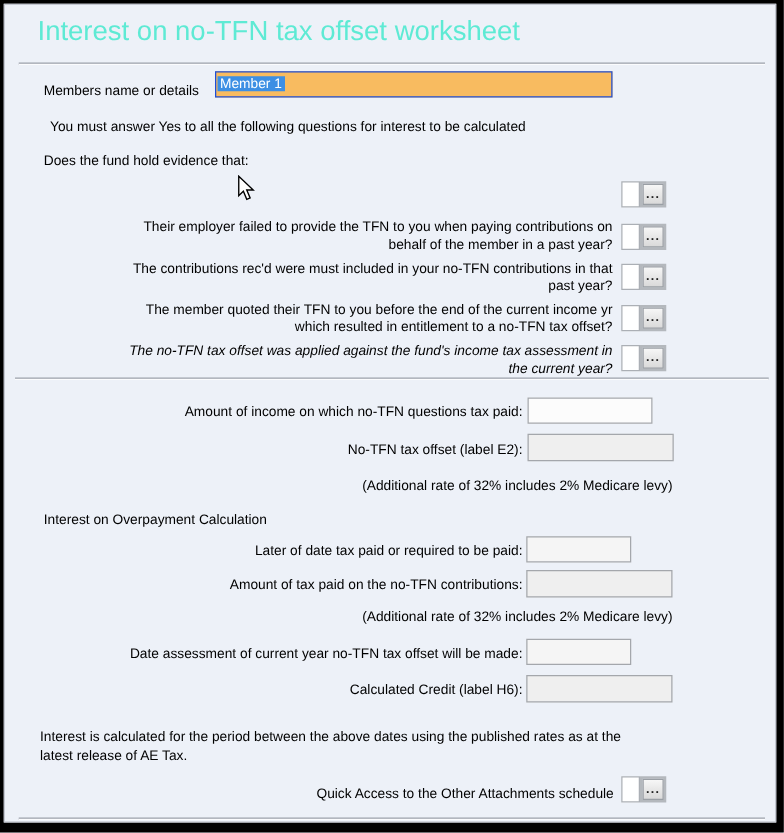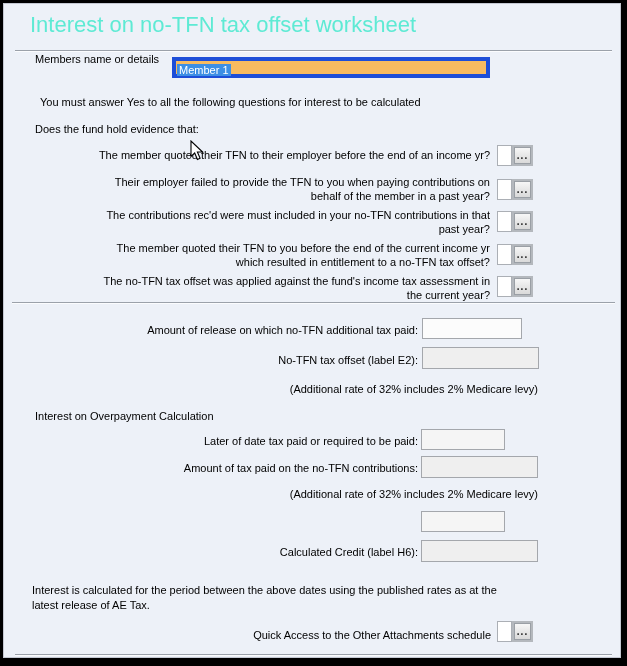--- a/index.html
+++ b/index.html
@@ -24,21 +24,21 @@
   .lbl{font-size:11px; color:#000; white-space:pre-line; line-height:14px;}
   .rlbl{text-align:right;}
   .tinput{
     border:1px solid #A4A7AC; background:#FCFCFC; font-size:11px;
     line-height:19px; color:#000; box-sizing:border-box; padding:0 2px;
   }
   .gray{background:#EFEFEF;}
   .lightgray{background:#F5F5F5;}
   .member-input{
     left:172px; top:57px; width:318px; height:21px;
-    background:#F8BB60; border:4px solid #1d4ed8;
+    background:#F8BB60; border:1px solid #1d4ed8;
     box-sizing:border-box; font-size:11px; line-height:19px; padding:0 1px;
   }
   .sel{background:#3D8FE4; color:#fff; padding:0 2px;}
   .ansbox{
     width:15px; height:21px; background:#FFFFFF; border:1px solid #ABAFB5;
     box-sizing:border-box;
   }
   .dots{
     width:21px; height:21px; box-sizing:border-box;
     border:2px solid #B4B8BD; outline:1px solid #9A9FA5; outline-offset:-3px;
@@ -50,70 +50,70 @@
 </style>
 </head>
 <body>
 
 <div class="canvas">
   <div class="inner"></div>
 
   <div class="abs title">Interest on no-TFN tax offset worksheet</div>
   <div class="abs hr" style="left:15px; top:50px; width:597px;"></div>
 
-  <div class="abs lbl" style="left:35px; top:52px;">Members name or details</div>
+  <div class="abs lbl" style="left:35px; top:66px;">Members name or details</div>
   <div class="abs member-input"><span class="sel">Member 1</span></div>
 
   <div class="abs lbl" style="left:40px; top:95px;">You must answer Yes to all the following questions for interest to be calculated</div>
   <div class="abs lbl" style="left:35px; top:122px;">Does the fund hold evidence that:</div>
 
-  <div class="abs lbl rlbl" style="right:137px; top:148px; width:430px;">The member quoted their TFN to their employer before the end of an income yr?</div>
   <div class="abs ansbox" style="left:497px; top:145px;"></div>
   <button class="abs dots" style="left:512px; top:145px;">...</button>
 
   <div class="abs lbl rlbl" style="right:137px; top:175px; width:430px;">Their employer failed to provide the TFN to you when paying contributions on
 behalf of the member in a past year?</div>
   <div class="abs ansbox" style="left:497px; top:179px;"></div>
   <button class="abs dots" style="left:512px; top:179px;">...</button>
 
   <div class="abs lbl rlbl" style="right:137px; top:208px; width:430px;">The contributions rec'd were must included in your no-TFN contributions in that
 past year?</div>
   <div class="abs ansbox" style="left:497px; top:211px;"></div>
   <button class="abs dots" style="left:512px; top:211px;">...</button>
 
   <div class="abs lbl rlbl" style="right:137px; top:241px; width:430px;">The member quoted their TFN to you before the end of the current income yr
 which resulted in entitlement to a no-TFN tax offset?</div>
   <div class="abs ansbox" style="left:497px; top:244px;"></div>
   <button class="abs dots" style="left:512px; top:244px;">...</button>
 
-  <div class="abs lbl rlbl" style="right:137px; top:274px; width:430px;">The no-TFN tax offset was applied against the fund's income tax assessment in
+  <div class="abs lbl rlbl" style="right:137px; top:274px; width:430px;font-style:italic;">The no-TFN tax offset was applied against the fund's income tax assessment in
 the current year?</div>
   <div class="abs ansbox" style="left:497px; top:276px;"></div>
   <button class="abs dots" style="left:512px; top:276px;">...</button>
 
   <div class="abs hr" style="left:12px; top:302px; width:603px;"></div>
 
-  <div class="abs lbl rlbl" style="right:209px; top:323px; width:400px;">Amount of release on which no-TFN additional tax paid:</div>
+  <div class="abs lbl rlbl" style="right:209px; top:323px; width:400px;">Amount of income on which no-TFN questions tax paid:</div>
   <div class="abs tinput" style="left:422px; top:318px; width:100px; height:21px;"></div>
 
   <div class="abs lbl rlbl" style="right:209px; top:353px; width:400px;">No-TFN tax offset (label E2):</div>
   <div class="abs tinput gray" style="left:422px; top:347px; width:117px; height:22px;"></div>
 
   <div class="abs lbl rlbl" style="right:89px; top:382px; width:400px;">(Additional rate of 32% includes 2% Medicare levy)</div>
 
   <div class="abs lbl rlbl" style="right:209px; top:434px; width:400px;">Later of date tax paid or required to be paid:</div>
 
   <div class="abs lbl" style="left:35px; top:409px;">Interest on Overpayment Calculation</div>
   <div class="abs tinput lightgray" style="left:421px; top:429px; width:84px; height:21px;"></div>
 
   <div class="abs lbl rlbl" style="right:209px; top:461px; width:400px;">Amount of tax paid on the no-TFN contributions:</div>
   <div class="abs tinput gray" style="left:421px; top:456px; width:117px; height:22px;"></div>
 
   <div class="abs lbl rlbl" style="right:89px; top:487px; width:400px;">(Additional rate of 32% includes 2% Medicare levy)</div>
 
+  <div class="abs lbl rlbl" style="right:209px; top:516px; width:400px;">Date assessment of current year no-TFN tax offset will be made:</div>
   <div class="abs tinput lightgray" style="left:421px; top:511px; width:84px; height:21px;"></div>
 
   <div class="abs lbl rlbl" style="right:209px; top:545px; width:400px;">Calculated Credit (label H6):</div>
   <div class="abs tinput gray" style="left:421px; top:540px; width:117px; height:22px;"></div>
 
   <div class="abs lbl" style="left:32px; top:583px; width:520px; line-height:15px;">Interest is calculated for the period between the above dates using the published rates as at the
 latest release of AE Tax.</div>
 
   <div class="abs lbl rlbl" style="right:136px; top:628px; width:400px;">Quick Access to the Other Attachments schedule</div>
   <div class="abs ansbox" style="left:497px; top:621px;"></div>

